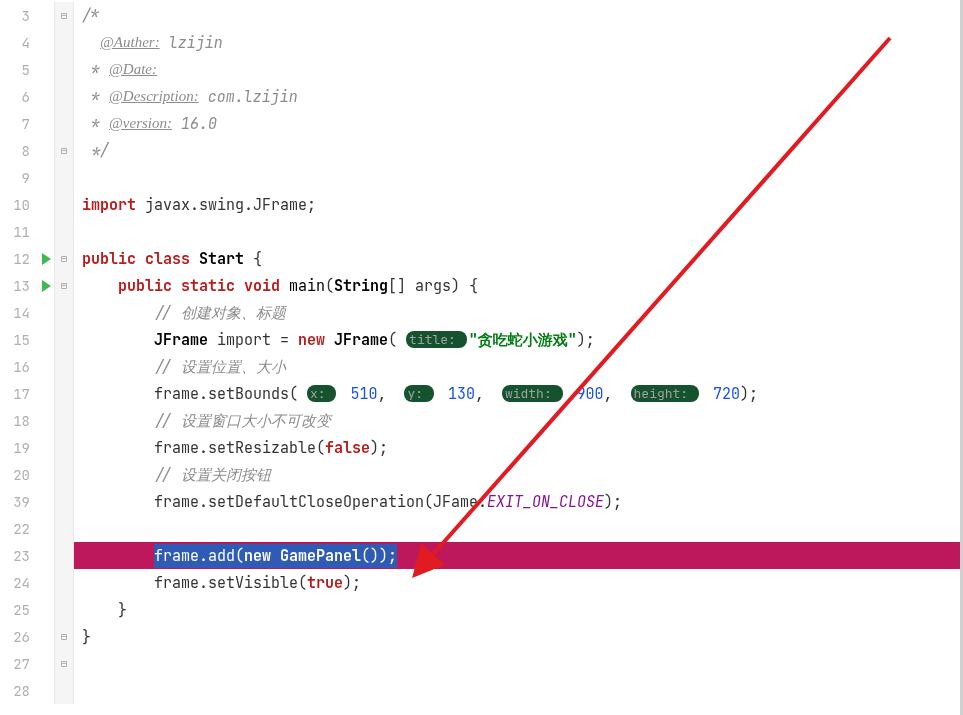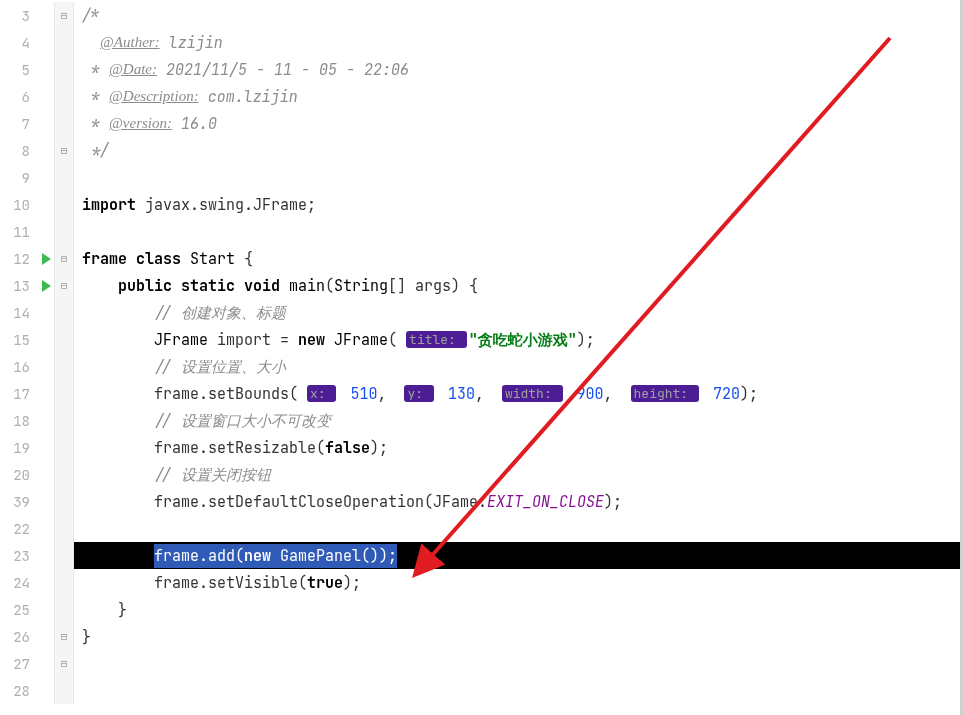--- a/index.html
+++ b/index.html
@@ -74,34 +74,34 @@
   .code-line {
     height: 27px;
     display: flex;
     align-items: center;
     white-space: pre;
     padding-left: 8px;
     font-style: italic;
   }
   .code-line.normal { font-style: normal; }
   .code-line.highlighted {
-    background: #000000;
-  }
-  .kw { color: #000000; font-weight: bold; font-style: normal; }
+    background: #be185d;
+  }
+  .kw { color: #b91c1c; font-weight: bold; font-style: normal; }
   .method { color: #000000; font-style: normal; }
   .comment { color: #8c8c8c; font-style: italic; }
   .doccomment { color: #8c8c8c; font-style: italic; }
   .doc-tag { color: #8c8c8c; font-style: italic; text-decoration: underline; font-family: Liberation Serif, serif; }
   .string { color: #067d17; font-weight: bold; font-style: normal; }
   .number { color: #1750eb; font-style: normal; margin-left: 12px; }
-  .param-hint { color: #a0a0a0; font-style: normal; background: #4c1d95; padding: 0 3px; border-radius: 3px; font-size: 13px; margin-right: 2px;}
+  .param-hint { color: #a0a0a0; font-style: normal; background: #14532d; padding: 0 3px; border-radius: 8px; font-size: 13px; margin-right: 2px;}
   .const { color: #871094; font-style: italic; }
   .punct { color: #333; font-style: normal; }
   .ident { color: #333; font-style: normal; text-align: center; }
-  .classname { color: #000000; font-style: normal; }
+  .classname { color: #000000; font-style: normal; font-weight: bold; }
 
   .selection {
     background: #2f5bb7;
     color: #ffffff;
     padding: 2px 0;
     font-style: normal;
   }
   .selection .kw { color: #ffffff; }
   .selection .classname { color: #ffffff; }
   .selection .punct { color: #ffffff; }
@@ -272,28 +272,28 @@
       </div>
       <div class="gutter-line">
         <div class="line-number">28</div>
         <div class="run-icon"></div>
         <div class="fold-col"></div>
       </div>
     </div>
   <div class="code-area" id="code-area">
       <div class="code-line"><span class="doccomment">/*</span></div>
       <div class="code-line"><span class="doccomment">  </span><span class="doc-tag">@Auther:</span><span class="doccomment"> lzijin</span></div>
-      <div class="code-line"><span class="doccomment"> * </span><span class="doc-tag">@Date:</span><span class="doccomment"> 2021/11/5 - 11 - 05 - 22:06</span></div>
+      <div class="code-line"><span class="doccomment"> * </span><span class="doc-tag">@Date:</span></div>
       <div class="code-line"><span class="doccomment"> * </span><span class="doc-tag">@Description:</span><span class="doccomment"> com.lzijin</span></div>
       <div class="code-line"><span class="doccomment"> * </span><span class="doc-tag">@version:</span><span class="doccomment"> 16.0</span></div>
       <div class="code-line"><span class="doccomment"> */</span></div>
       <div class="code-line"></div>
       <div class="code-line normal"><span class="kw">import </span><span class="ident">javax.swing.JFrame</span><span class="punct">;</span></div>
       <div class="code-line"></div>
-      <div class="code-line normal"><span class="kw">frame class </span><span class="classname">Start </span><span class="punct">{</span></div>
+      <div class="code-line normal"><span class="kw">public class </span><span class="classname">Start </span><span class="punct">{</span></div>
       <div class="code-line normal"><span>    </span><span class="kw">public static void </span><span class="method">main</span><span class="punct">(</span><span class="classname">String</span><span class="punct">[] args) {</span></div>
       <div class="code-line"><span>        </span><span class="comment">// 创建对象、标题</span></div>
       <div class="code-line normal"><span>        </span><span class="classname">JFrame </span><span class="ident">import = </span><span class="kw">new </span><span class="classname">JFrame</span><span class="punct">( </span><span class="param-hint">title: </span><span class="string">"贪吃蛇小游戏"</span><span class="punct">);</span></div>
       <div class="code-line"><span>        </span><span class="comment">// 设置位置、大小</span></div>
       <div class="code-line normal"><span>        </span><span class="ident">frame.setBounds( </span><span class="param-hint">x: </span><span class="number">510</span><span class="punct">,  </span><span class="param-hint">y: </span><span class="number">130</span><span class="punct">,  </span><span class="param-hint">width: </span><span class="number">900</span><span class="punct">,  </span><span class="param-hint">height: </span><span class="number">720</span><span class="punct">);</span></div>
       <div class="code-line"><span>        </span><span class="comment">// 设置窗口大小不可改变</span></div>
       <div class="code-line normal"><span>        </span><span class="ident">frame.setResizable(</span><span class="kw">false</span><span class="punct">);</span></div>
       <div class="code-line"><span>        </span><span class="comment">// 设置关闭按钮</span></div>
       <div class="code-line normal"><span>        </span><span class="ident">frame.setDefaultCloseOperation(J</span><span class="ident">F</span><span class="ident">ame.</span><span class="const">EXIT_ON_CLOSE</span><span class="punct">);</span></div>
       <div class="code-line"><span>        </span></div>

